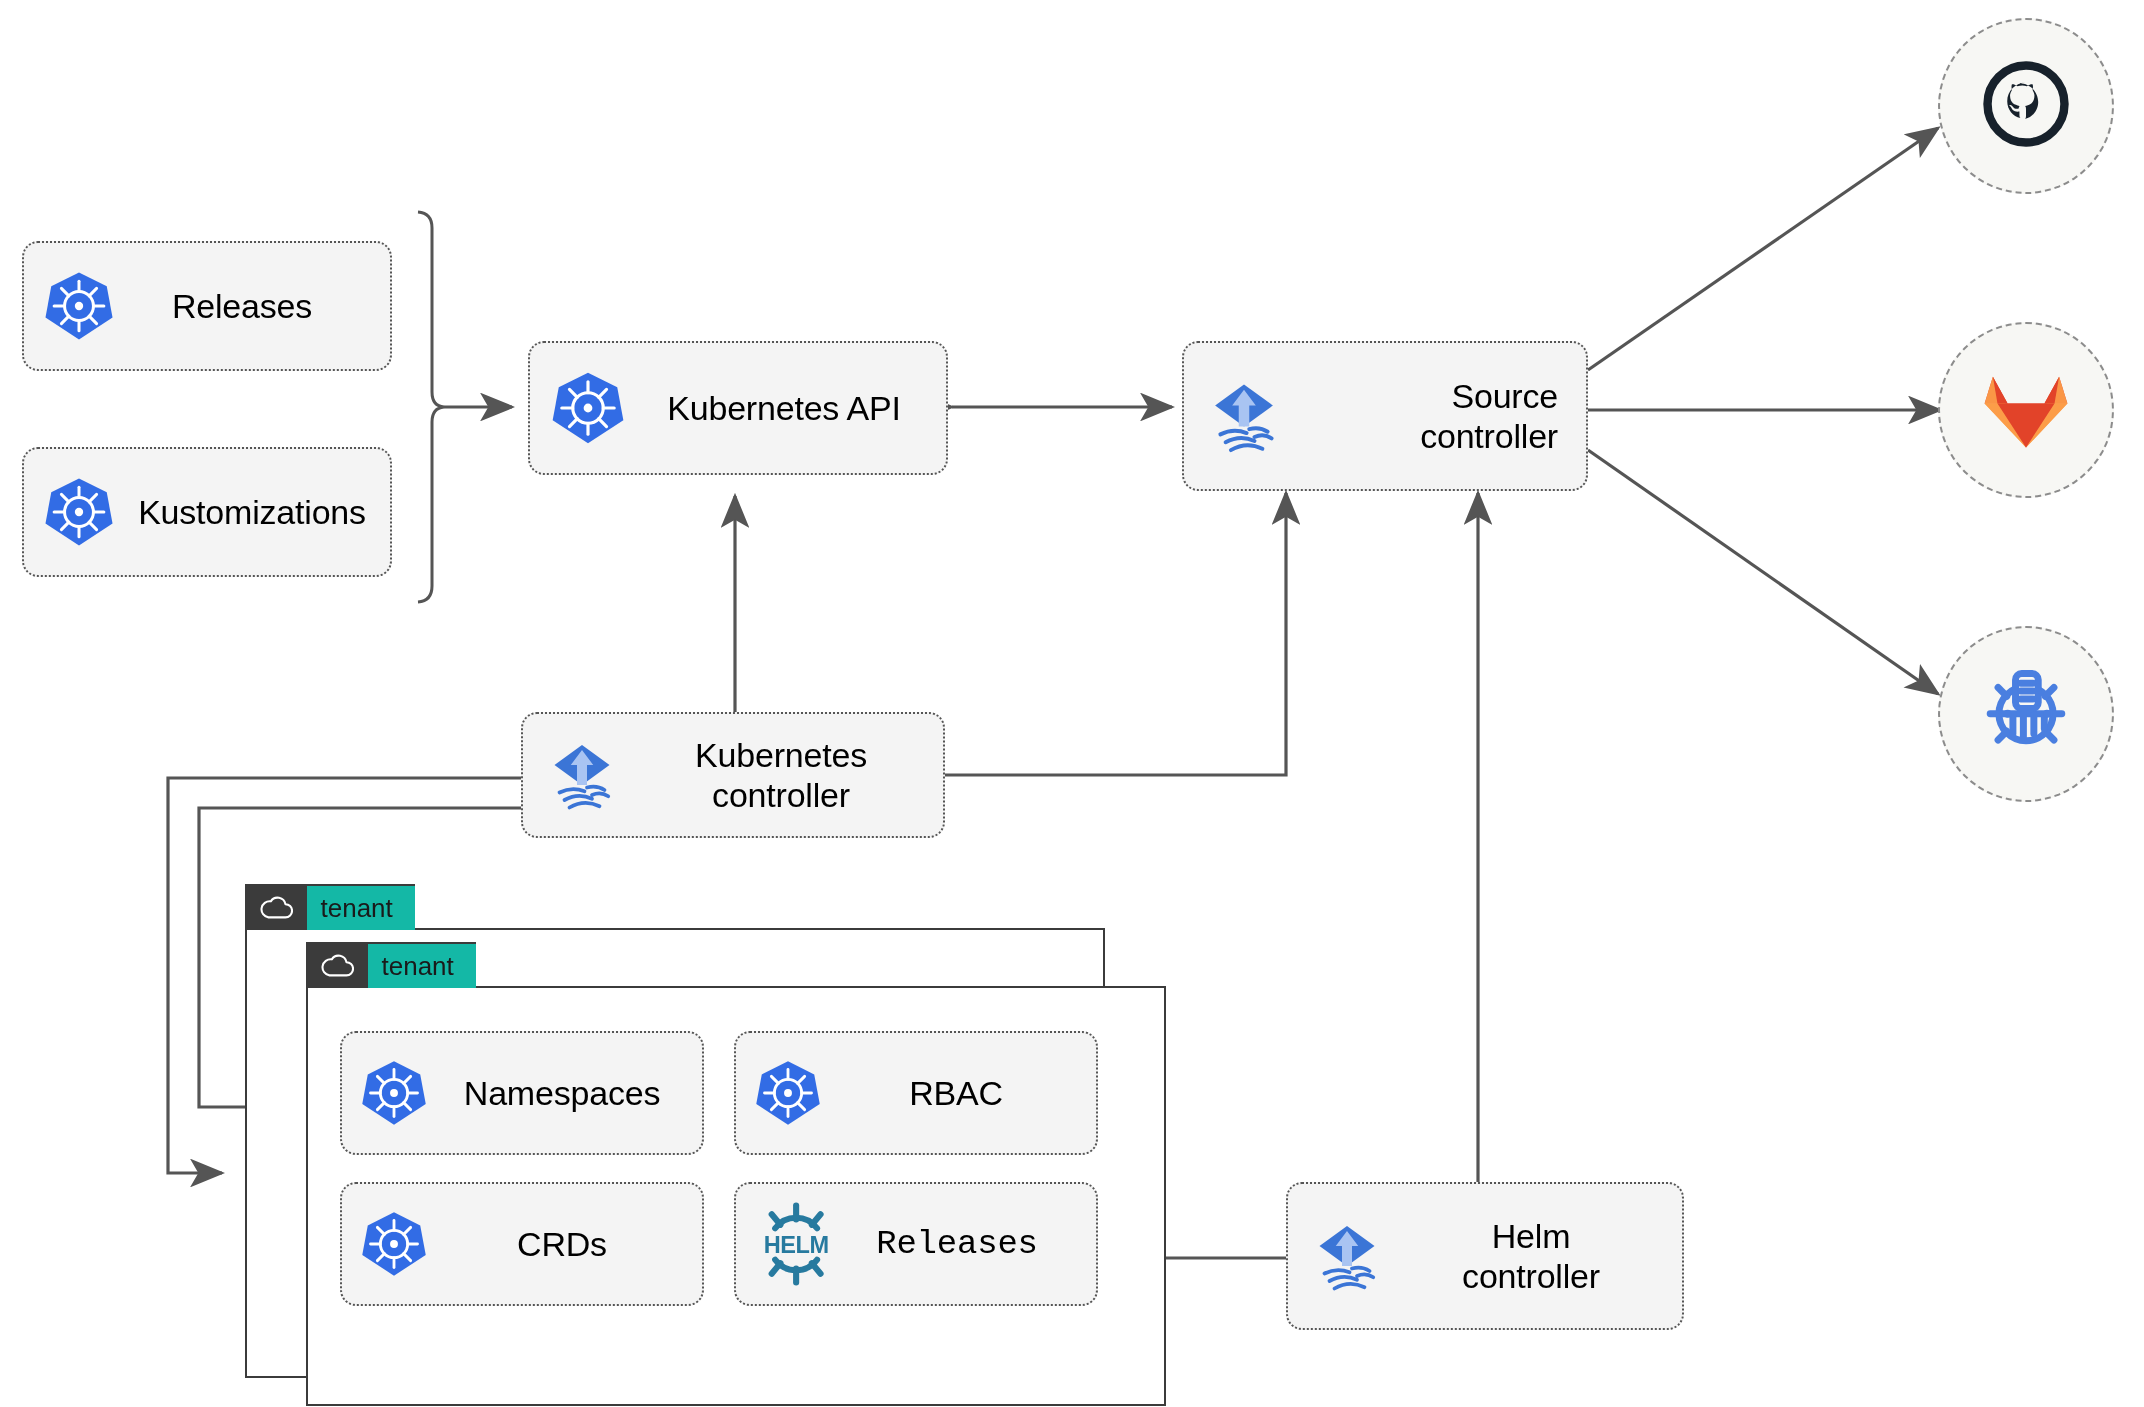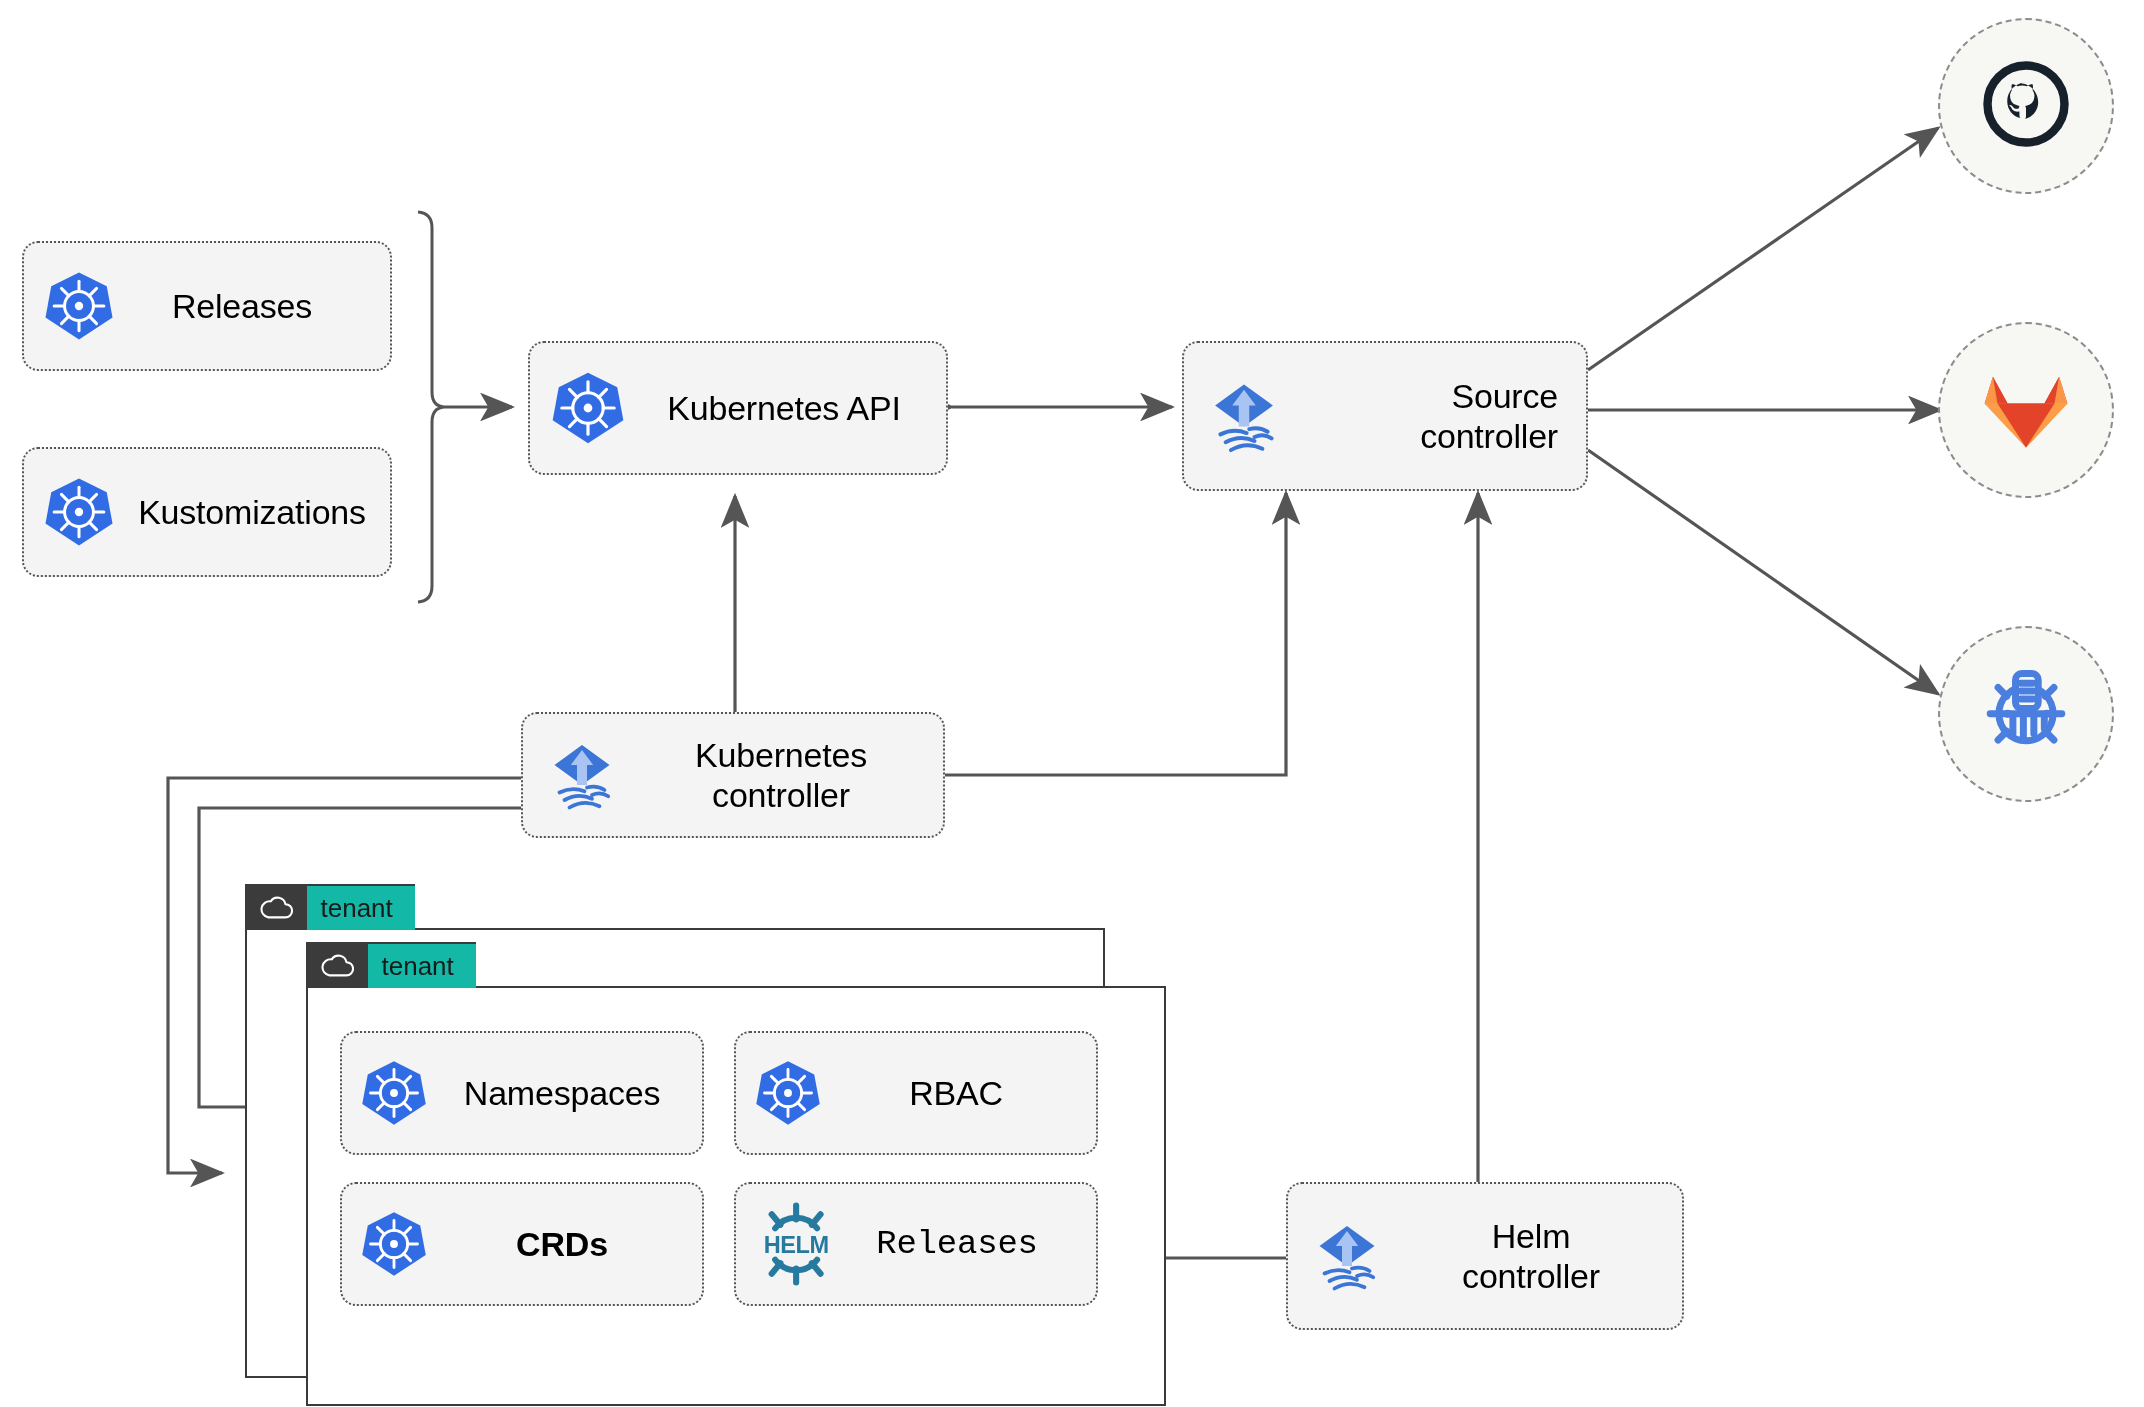--- a/index.html
+++ b/index.html
@@ -266,21 +266,21 @@
             <line x1="40.8" y1="40.8" x2="47.2" y2="47.2"></line>
           <line x1="47.2" y1="16.8" x2="40.8" y2="23.2"></line>
             <line x1="23.2" y1="40.8" x2="16.8" y2="47.2"></line>
         </g>
         <circle cx="32" cy="32" r="3.6" fill="#fff"></circle>
       </svg>
     </span>
     <span class="lbl" style="padding-right:24px;">RBAC</span>
   </div>
 
-  <div class="node" style="left:340px;top:1182px;width:364px;height:124px;font-weight:bold;">
+  <div class="node" style="left:340px;top:1182px;width:364px;height:124px;">
     <span class="ico" style="width:104px;">
       <svg width="70" height="70" viewBox="0 0 64 64">
         <polygon points="32,3 56,15 61,42 32,61 3,42 8,15" fill="#326ce5"></polygon>
         <g fill="none" stroke="#fff" stroke-width="2.6" stroke-linecap="round">
           <circle cx="32" cy="32" r="12.5"></circle>
           <line x1="32" y1="10.5" x2="32" y2="19.5"></line>
             <line x1="32" y1="44.5" x2="32" y2="53.5"></line>
           <line x1="10.5" y1="32" x2="19.5" y2="32"></line>
             <line x1="44.5" y1="32" x2="53.5" y2="32"></line>
           <line x1="16.8" y1="16.8" x2="23.2" y2="23.2"></line>

